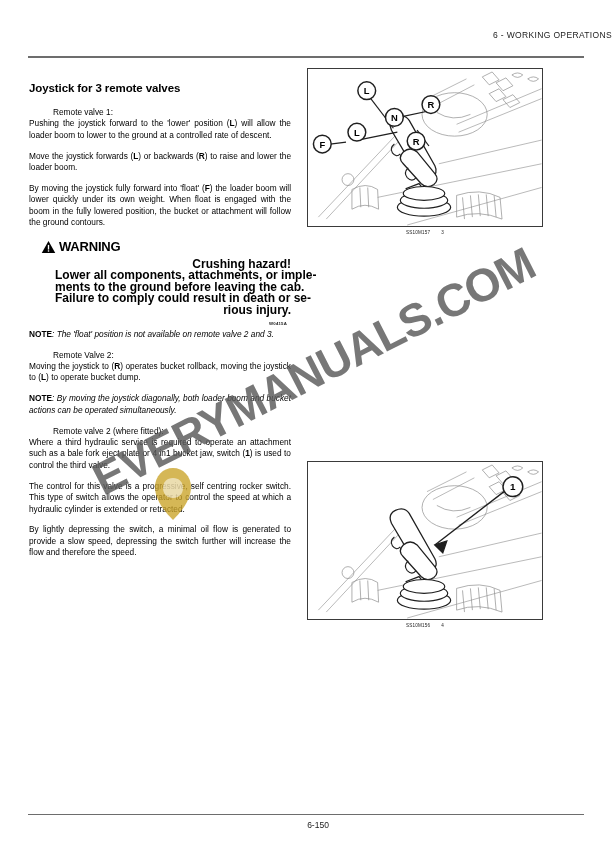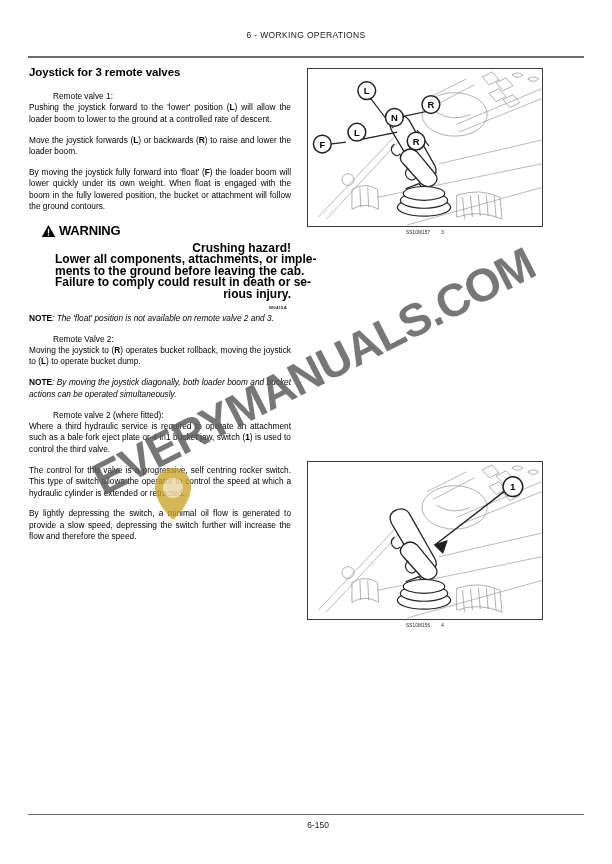--- a/index.html
+++ b/index.html
@@ -22,21 +22,21 @@
     width: 612px;
     height: 864px;
   }
 
   
   .page-header {
     position: absolute;
     left: 0;
     top: 30px;
     width: 612px;
-    text-align: center;
+    text-align: right;
     font-size: 8.5px;
     letter-spacing: 0.35px;
     color: #1b1b1b;
   }
   .header-rule {
     position: absolute;
     left: 28px;
     top: 56px;
     width: 556px;
     height: 1.6px;
@@ -60,21 +60,21 @@
     text-align: center;
     font-size: 8.5px;
     color: #1b1b1b;
     margin-left: 12px;
   }
 
   
   .col-left {
     position: absolute;
     left: 29px;
-    top: 66px;
+    top: 82px;
     width: 262px;
   }
   .section-title {
     font-size: 11.5px;
     font-weight: bold;
     margin: 0 0 13px 0;
     letter-spacing: -0.1px;
   }
   .para {
     font-size: 8.3px;

